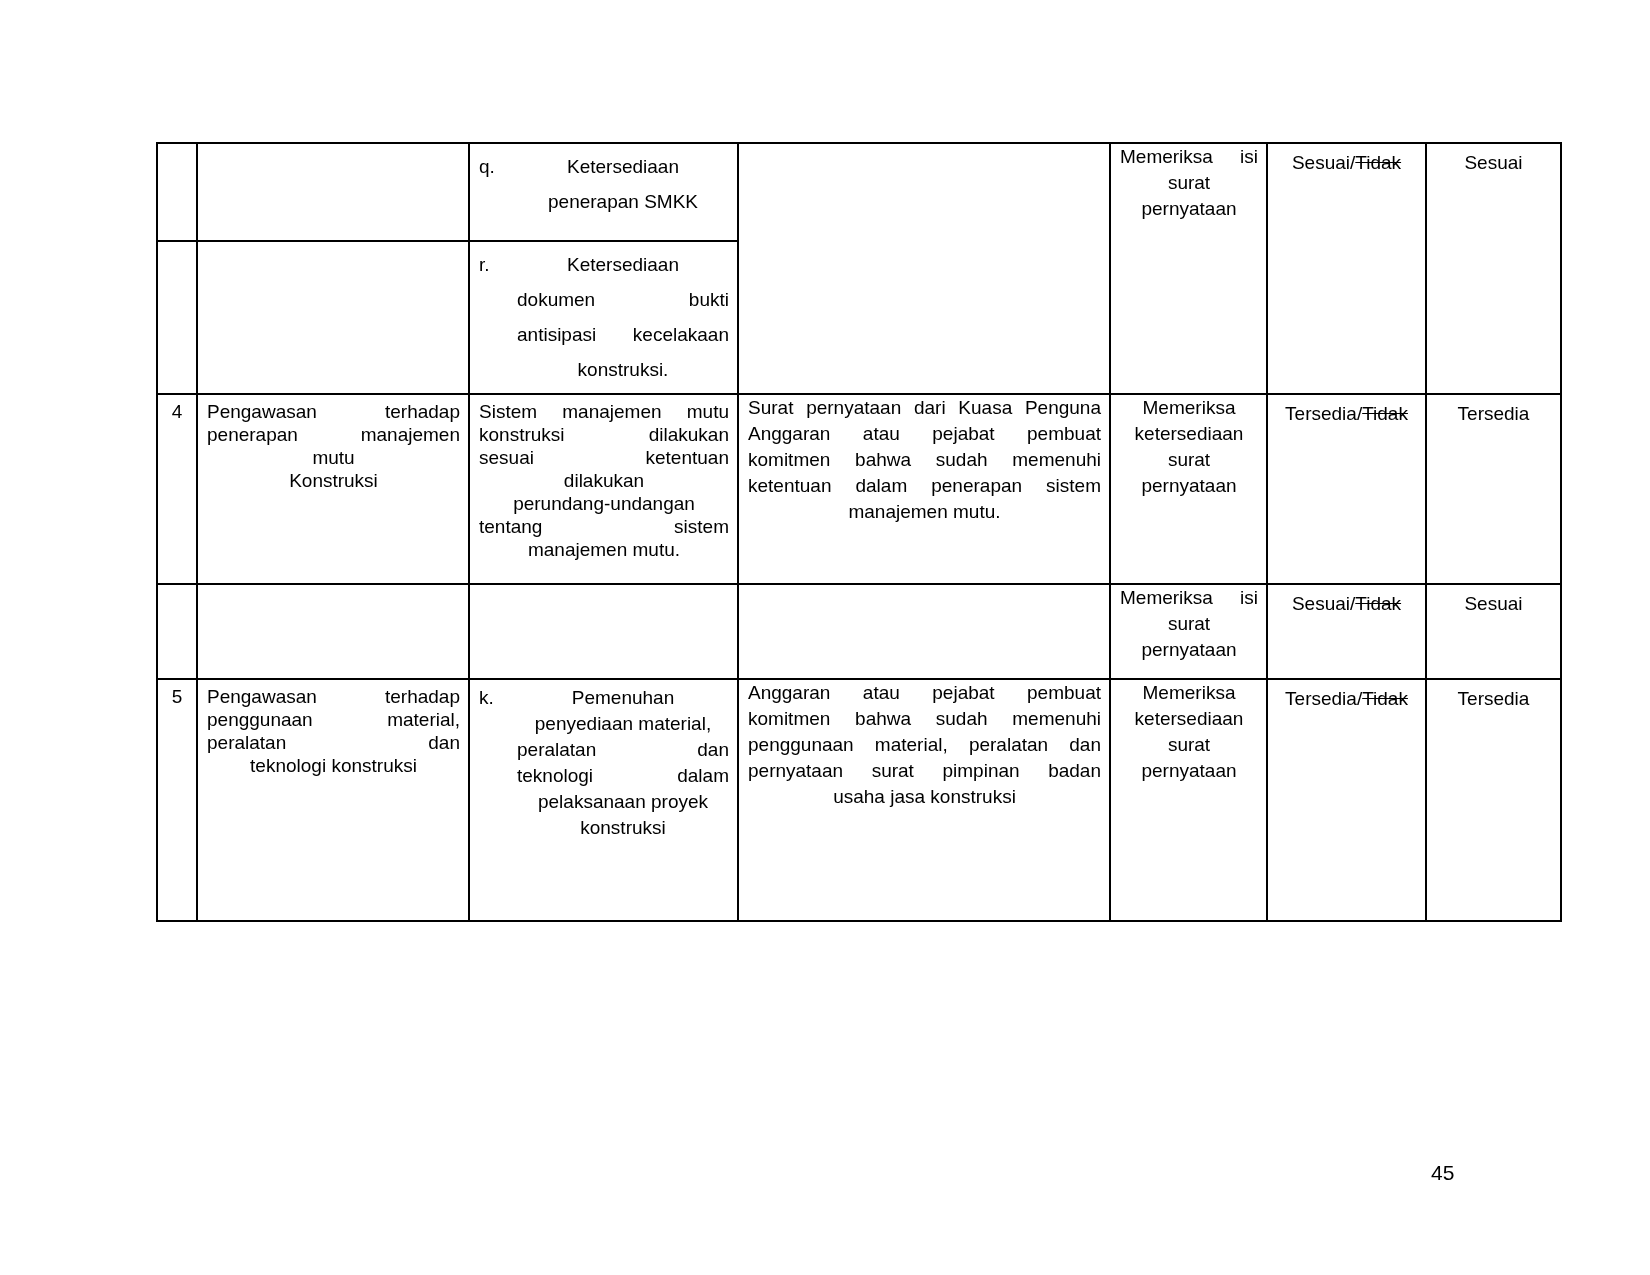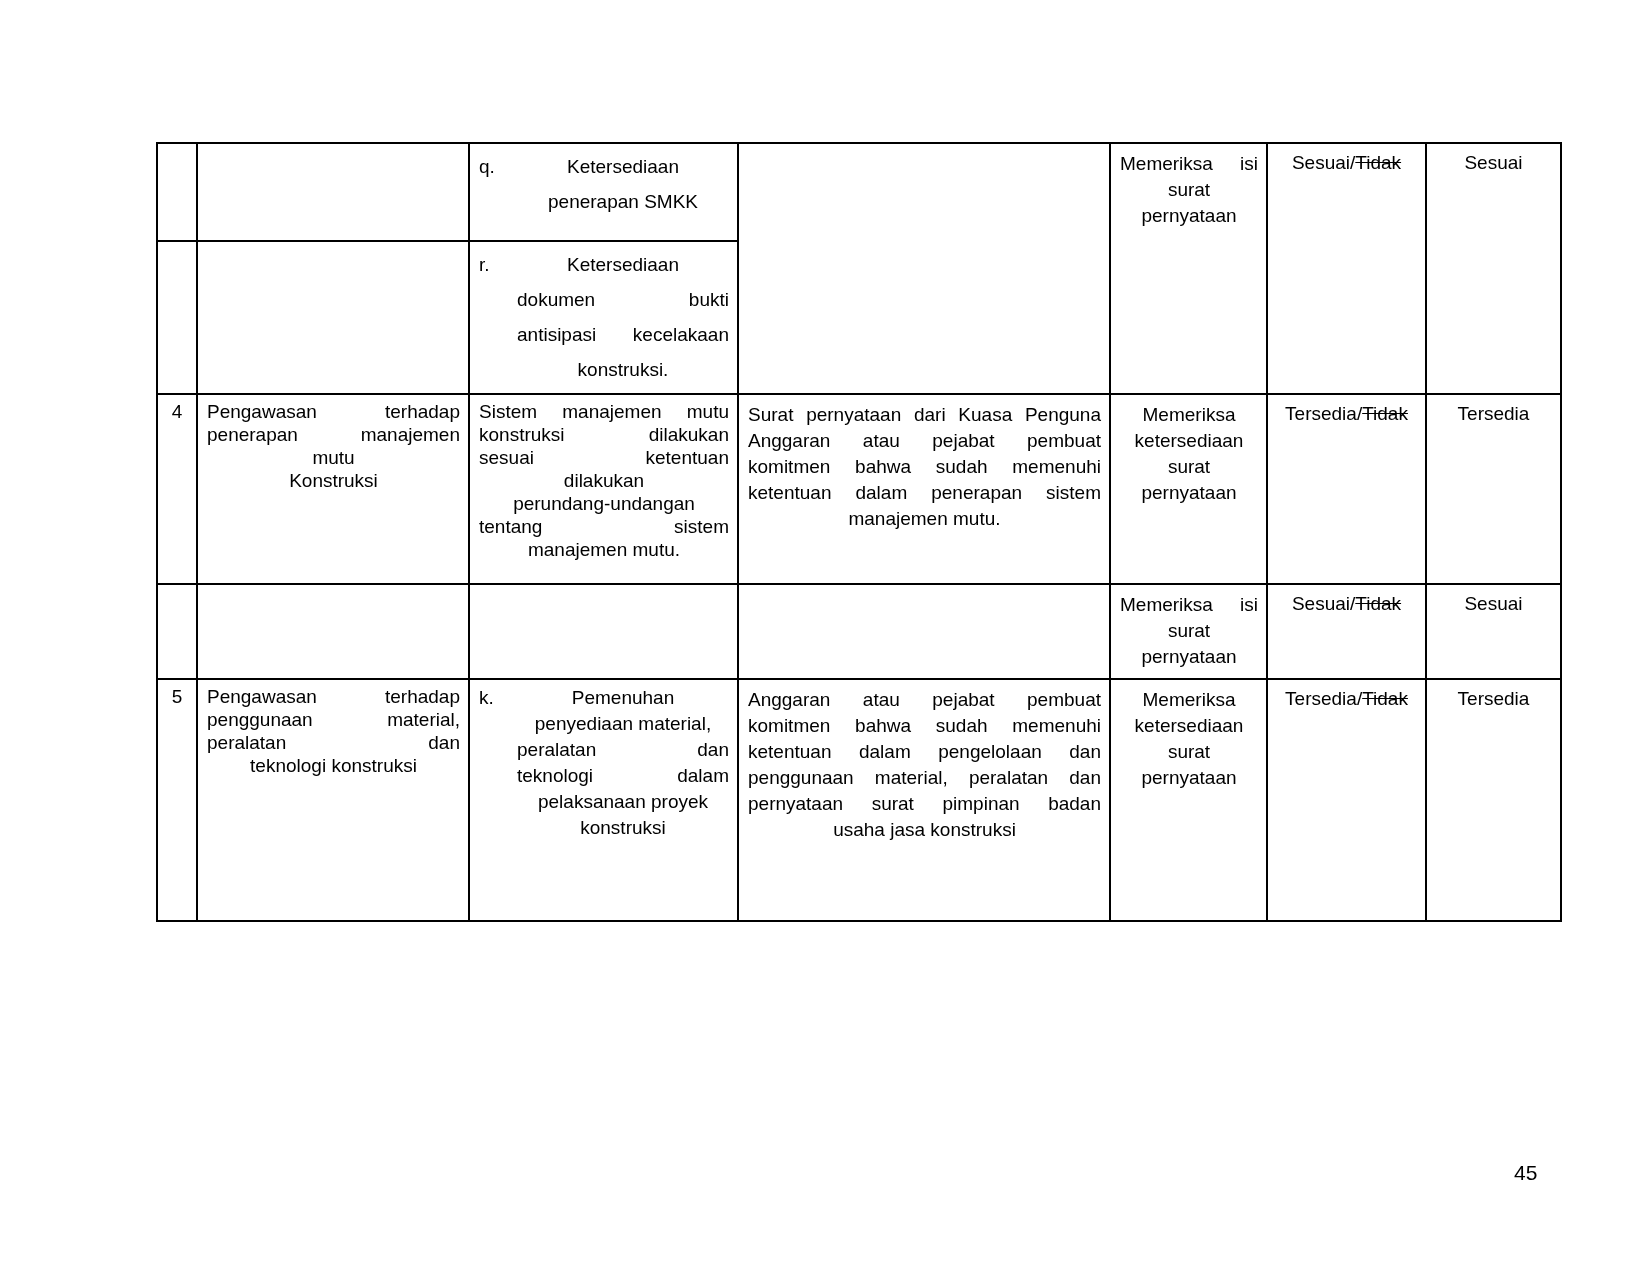--- a/index.html
+++ b/index.html
@@ -37,23 +37,23 @@
   .status{text-align:center;padding:7px 2px 0 2px;line-height:24px;}
   .struck{text-decoration:line-through;}
   .lh35{line-height:35px;}
   .lh23{line-height:23px;}
   .lh26{line-height:26px;}
   .tline{text-align:center;}
   .jline{text-align:justify;text-align-last:justify;text-justify:inter-word;}
   .item{display:flex;align-items:flex-start;}
   .marker{flex:0 0 38px;}
   .ibody{flex:1 1 auto;min-width:0;}
-  .cara{padding-top:7px;}
+  .cara{padding-top:0;}
   .page-number{
-    position:absolute;left:1514px;top:1161px;
+    position:absolute;left:1431px;top:1161px;
     font-size:21px;line-height:24px;
   }
 </style>
 </head>
 <body>
 
 <div class="doc-table">
 
   <div class="cell"></div>
   <div class="cell"></div>
@@ -155,21 +155,20 @@
           <div class="tline jline">peralatan dan</div>
           <div class="tline jline">teknologi dalam</div>
           <div class="tline">pelaksanaan proyek</div>
           <div class="tline">konstruksi</div>
         </div>
     </div>
   </div>
   <div class="cell lh26 cara noB">
       <div class="tline jline">Anggaran atau pejabat pembuat</div>
       <div class="tline jline">komitmen bahwa sudah memenuhi</div>
-      <div class="tline jline">ketentuan dalam pengelolaan dan</div>
       <div class="tline jline">penggunaan material, peralatan dan</div>
       <div class="tline jline">pernyataan surat pimpinan badan</div>
       <div class="tline">usaha jasa konstruksi</div>
     </div>
   <div class="cell lh26 cara noB">
       <div class="tline">Memeriksa</div>
       <div class="tline">ketersediaan</div>
       <div class="tline">surat</div>
       <div class="tline">pernyataan</div>
     </div>

